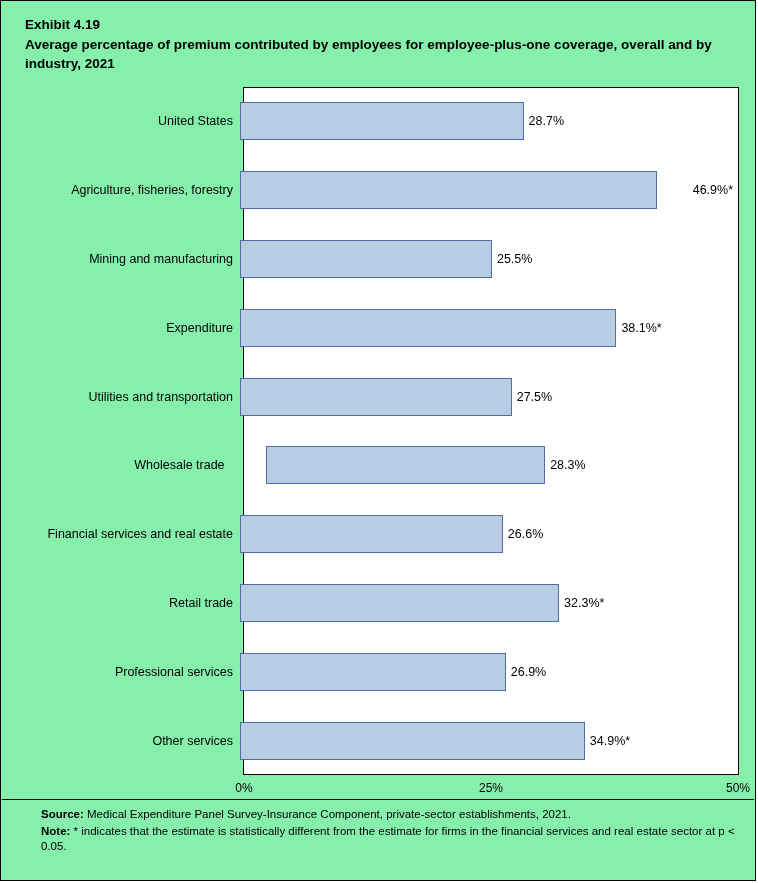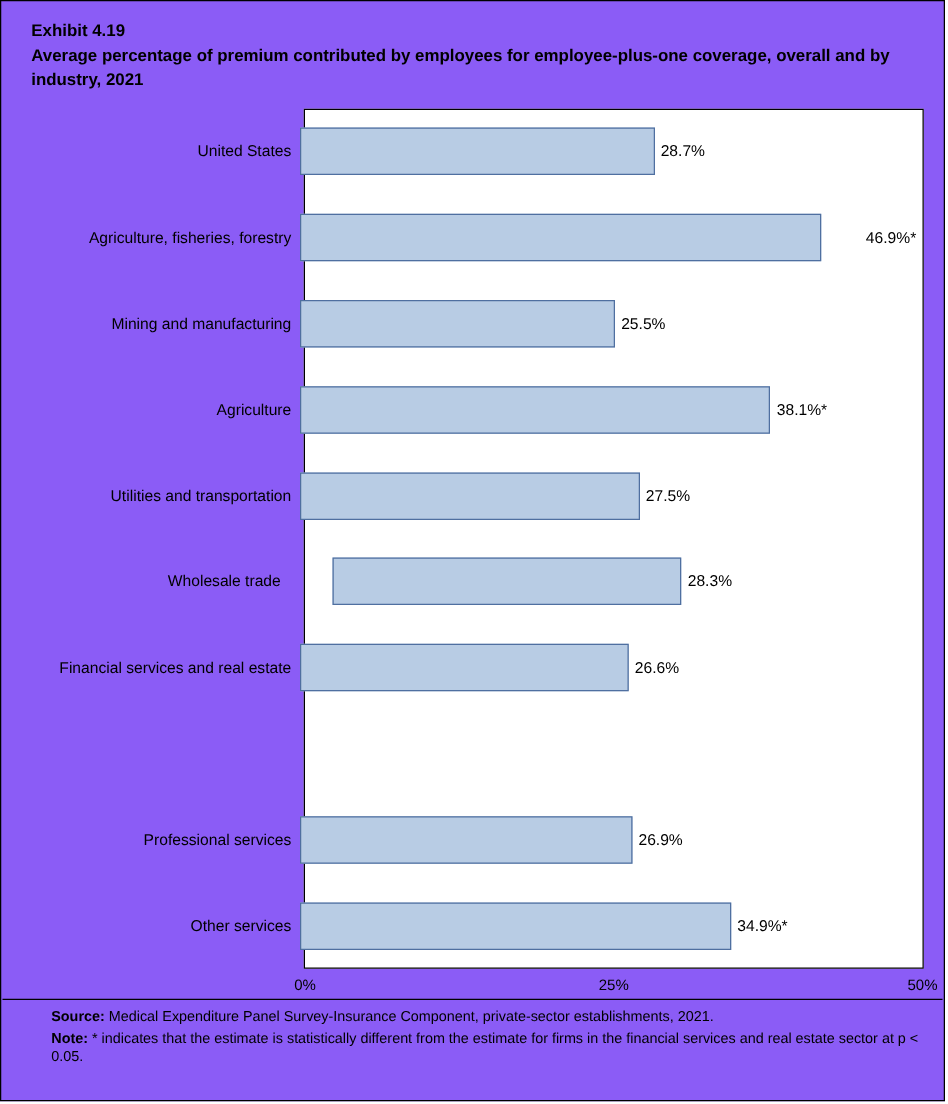--- a/index.html
+++ b/index.html
@@ -13,21 +13,21 @@
     font-family: "Liberation Sans", sans-serif;
     color: #000000;
     overflow: hidden;
   }
   #page {
     position: relative;
     width: 756px;
     height: 881px;
     border: 1px solid #000000;
     box-sizing: border-box;
-    background: #8b5cf6;
+    background: #86efac;
   }
   .title-block {
     position: absolute;
     left: 24px;
     top: 14px;
     width: 710px;
   }
   .exhibit-no {
     font-size: 13.5px;
     font-weight: bold;
@@ -164,21 +164,21 @@
           </div>
         </div>
         <div class="row" style="top: 137.6px; height: 68.8px;">
           <div class="row-label">Mining and manufacturing</div>
           <div class="bar-wrap" style="height: 68.8px;">
             <div class="bar" style="width: 251.94px; background: rgb(184, 204, 228); border-color: rgb(79, 111, 160);"></div>
             <div class="bar-value">25.5%</div>
           </div>
         </div>
         <div class="row" style="top: 206.4px; height: 68.8px;">
-          <div class="row-label">Agriculture</div>
+          <div class="row-label">Expenditure</div>
           <div class="bar-wrap" style="height: 68.8px;">
             <div class="bar" style="width: 376.428px; background: rgb(184, 204, 228); border-color: rgb(79, 111, 160);"></div>
             <div class="bar-value">38.1%*</div>
           </div>
         </div>
         <div class="row" style="top: 275.2px; height: 68.8px;">
           <div class="row-label">Utilities and transportation</div>
           <div class="bar-wrap" style="height: 68.8px;">
             <div class="bar" style="width: 271.7px; background: rgb(184, 204, 228); border-color: rgb(79, 111, 160);"></div>
             <div class="bar-value">27.5%</div>
@@ -189,20 +189,27 @@
           <div class="bar-wrap" style="height: 68.8px;">
             <div class="bar" style="width: 279.604px; background: rgb(184, 204, 228); border-color: rgb(79, 111, 160);"></div>
             <div class="bar-value">28.3%</div>
           </div>
         </div>
         <div class="row" style="top: 412.8px; height: 68.8px;">
           <div class="row-label">Financial services and real estate</div>
           <div class="bar-wrap" style="height: 68.8px;">
             <div class="bar" style="width: 262.808px; background: rgb(184, 204, 228); border-color: rgb(79, 111, 160);"></div>
             <div class="bar-value">26.6%</div>
+          </div>
+        </div>
+        <div class="row" style="top: 481.6px; height: 68.8px;">
+          <div class="row-label">Retail trade</div>
+          <div class="bar-wrap" style="height: 68.8px;">
+            <div class="bar" style="width: 319.124px; background: rgb(184, 204, 228); border-color: rgb(79, 111, 160);"></div>
+            <div class="bar-value">32.3%*</div>
           </div>
         </div>
         <div class="row" style="top: 550.4px; height: 68.8px;">
           <div class="row-label">Professional services</div>
           <div class="bar-wrap" style="height: 68.8px;">
             <div class="bar" style="width: 265.772px; background: rgb(184, 204, 228); border-color: rgb(79, 111, 160);"></div>
             <div class="bar-value">26.9%</div>
           </div>
         </div>
         <div class="row" style="top: 619.2px; height: 68.8px;">

